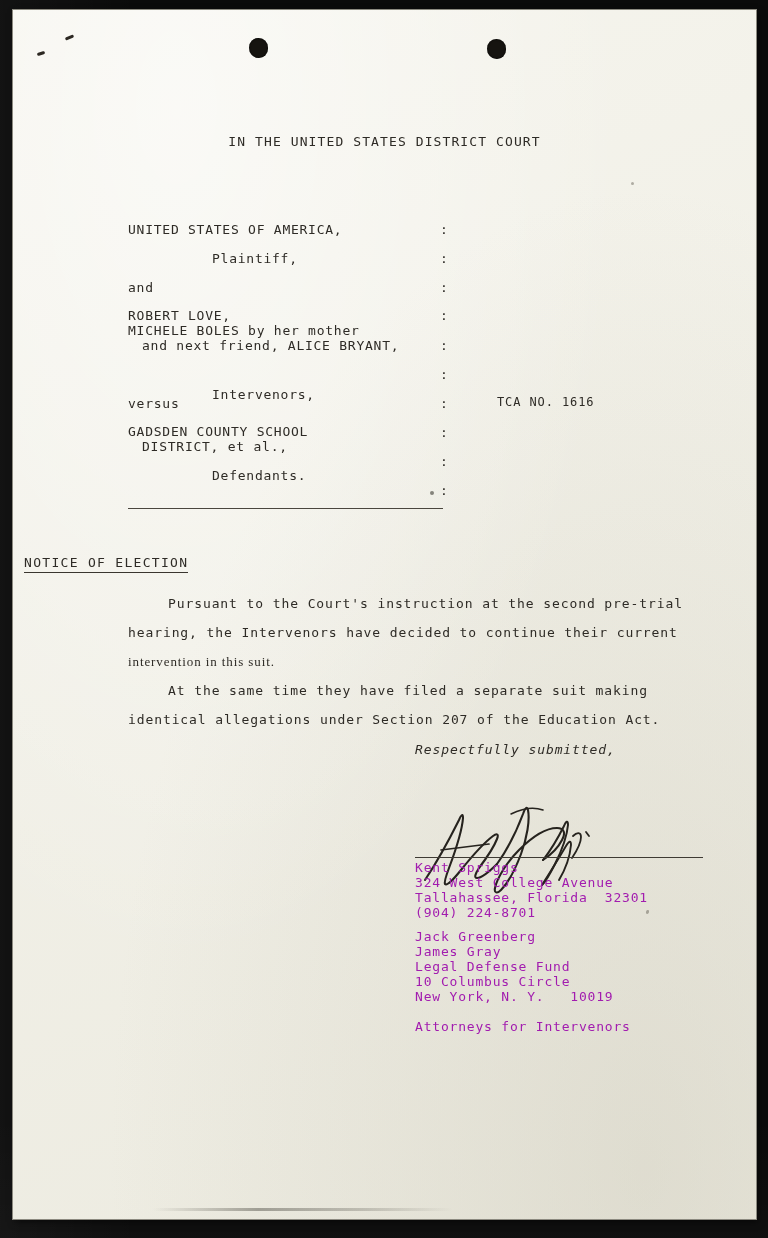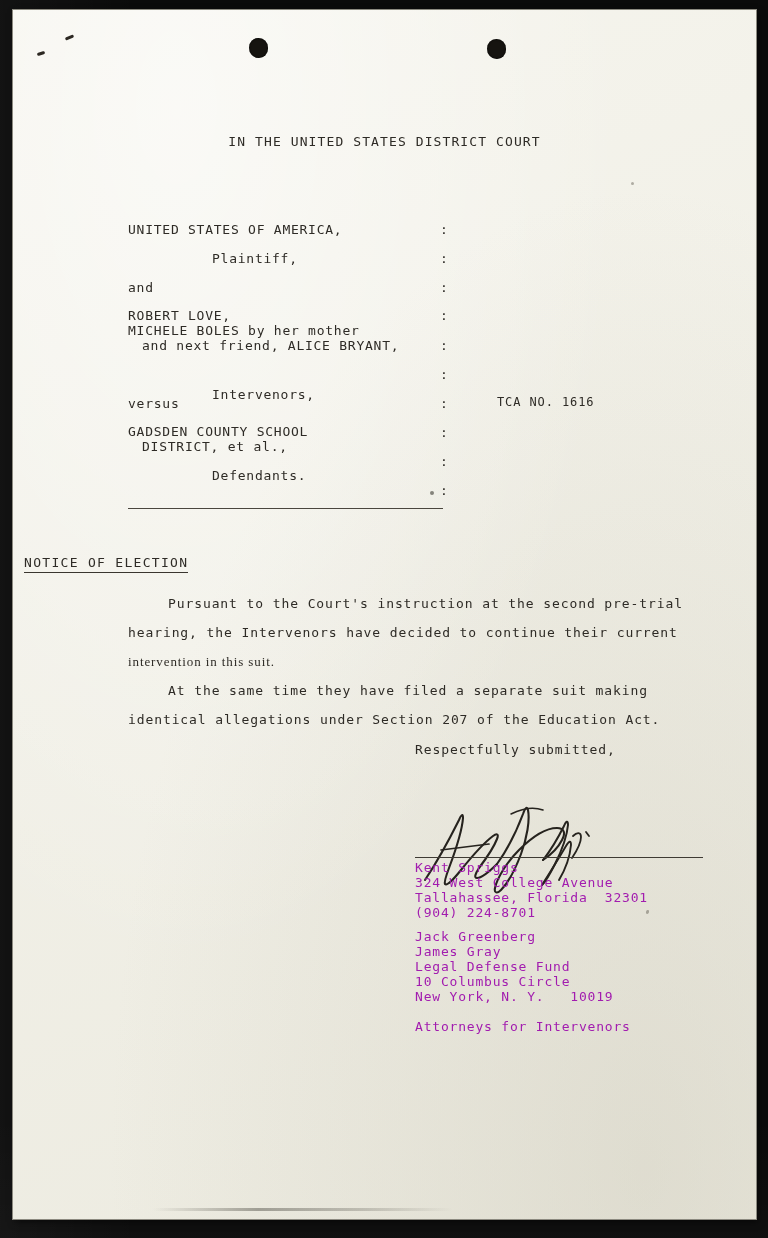--- a/index.html
+++ b/index.html
@@ -170,20 +170,21 @@
   }
   .p-line.indent { left: 155px; }
   .resp {
     position: absolute;
     left: 402px;
     top: 732px;
     font-size: 13px;
     letter-spacing: 0.9px;
     color: #2e2b26;
     white-space: pre;
+    font-style: italic;
   }
 
   
   .sig-area { position: absolute; left: 0; top: 0; width: 100%; }
   .sig-rule {
     position: absolute;
     left: 402px;
     top: 847px;
     width: 288px;
     height: 1px;

